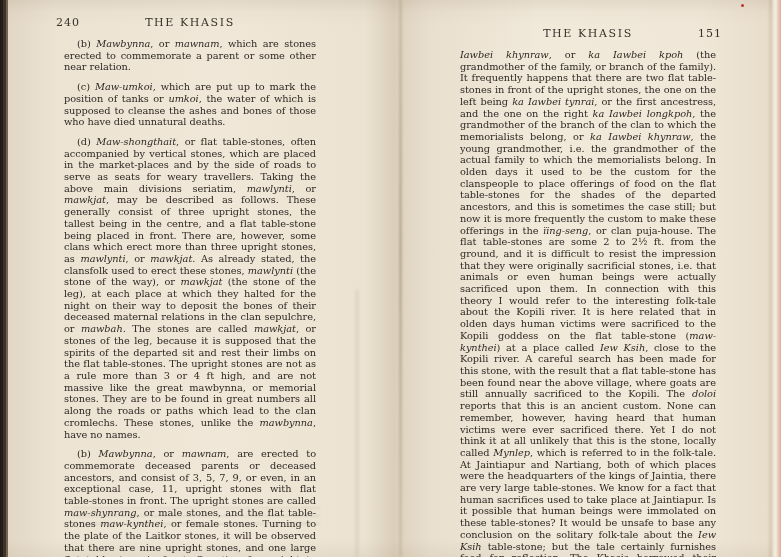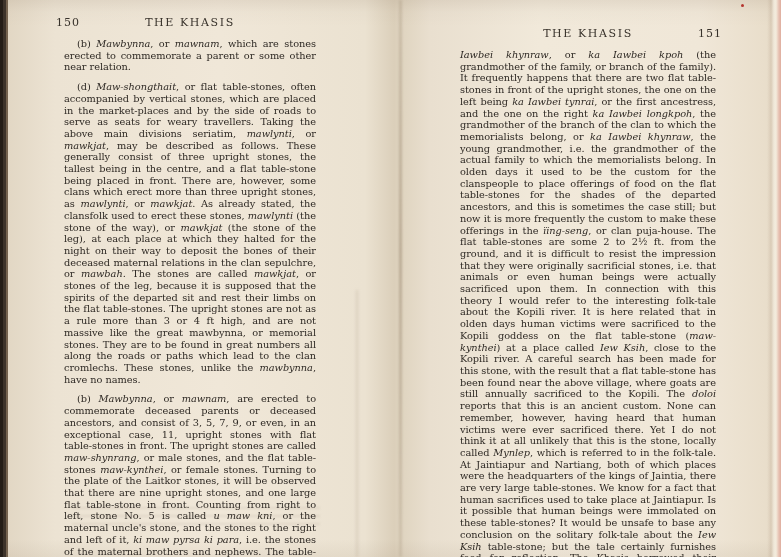--- a/index.html
+++ b/index.html
@@ -61,25 +61,26 @@
     filter:blur(1.3px);
   }
 </style>
 </head>
 <body>
 
 <div class="photo">
 
   <div class="page page-left">
     <div class="header">
-      <span class="pagenum pn-left">150</span>
+      <span class="pagenum pn-left">240</span>
       <span class="runtitle">THE KHASIS</span>
     </div>
     <div class="bodytext">
         <p class="para indent">(b) <i>Mawbynna</i>, or <i>mawnam</i>, which are stones erected to commemorate a parent or some other near relation.</p>
+        <p class="para indent">(c) <i>Maw-umkoi</i>, which are put up to mark the position of tanks or <i>umkoi</i>, the water of which is supposed to cleanse the ashes and bones of those who have died unnatural deaths.</p>
         <p class="para indent">(d) <i>Maw-shongthait</i>, or flat table-stones, often accompanied by vertical stones, which are placed in the market-places and by the side of roads to serve as seats for weary travellers. Taking the above main divisions seriatim, <i>mawlynti</i>, or <i>mawkjat</i>, may be described as follows. These generally consist of three upright stones, the tallest being in the centre, and a flat table-stone being placed in front. There are, however, some clans which erect more than three upright stones, as <i>mawlynti</i>, or <i>mawkjat</i>. As already stated, the clansfolk used to erect these stones, <i>mawlynti</i> (the stone of the way), or <i>mawkjat</i> (the stone of the leg), at each place at which they halted for the night on their way to deposit the bones of their deceased maternal relations in the clan sepulchre, or <i>mawbah</i>. The stones are called <i>mawkjat</i>, or stones of the leg, because it is supposed that the spirits of the departed sit and rest their limbs on the flat table-stones. The upright stones are not as a rule more than 3 or 4 ft high, and are not massive like the great mawbynna, or memorial stones. They are to be found in great numbers all along the roads or paths which lead to the clan cromlechs. These stones, unlike the <i>mawbynna</i>, have no names.</p>
         <p class="para indent">(b) <i>Mawbynna</i>, or <i>mawnam</i>, are erected to commemorate deceased parents or deceased ancestors, and consist of 3, 5, 7, 9, or even, in an exceptional case, 11, upright stones with flat table-stones in front. The upright stones are called <i>maw-shynrang</i>, or male stones, and the flat table-stones <i>maw-kynthei</i>, or female stones. Turning to the plate of the Laitkor stones, it will be observed that there are nine upright stones, and one large flat table-stone in front. Counting from right to left, stone No. 5 is called <i>u maw kni</i>, or the maternal uncle's stone, and the stones to the right and left of it, <i>ki maw pyrsa ki para</i>, i.e. the stones of the maternal brothers and nephews. The table-stone is called <i>ka Iawbei tynrai</i>, or , literally the grandmother of the root, or the old grandmother, in contradistinction to </p>
       </div>
   </div>
 
   <div class="page page-right">
     <div class="header">
       <span class="runtitle">THE KHASIS</span>
       <span class="pagenum pn-right">151</span>
     </div>

